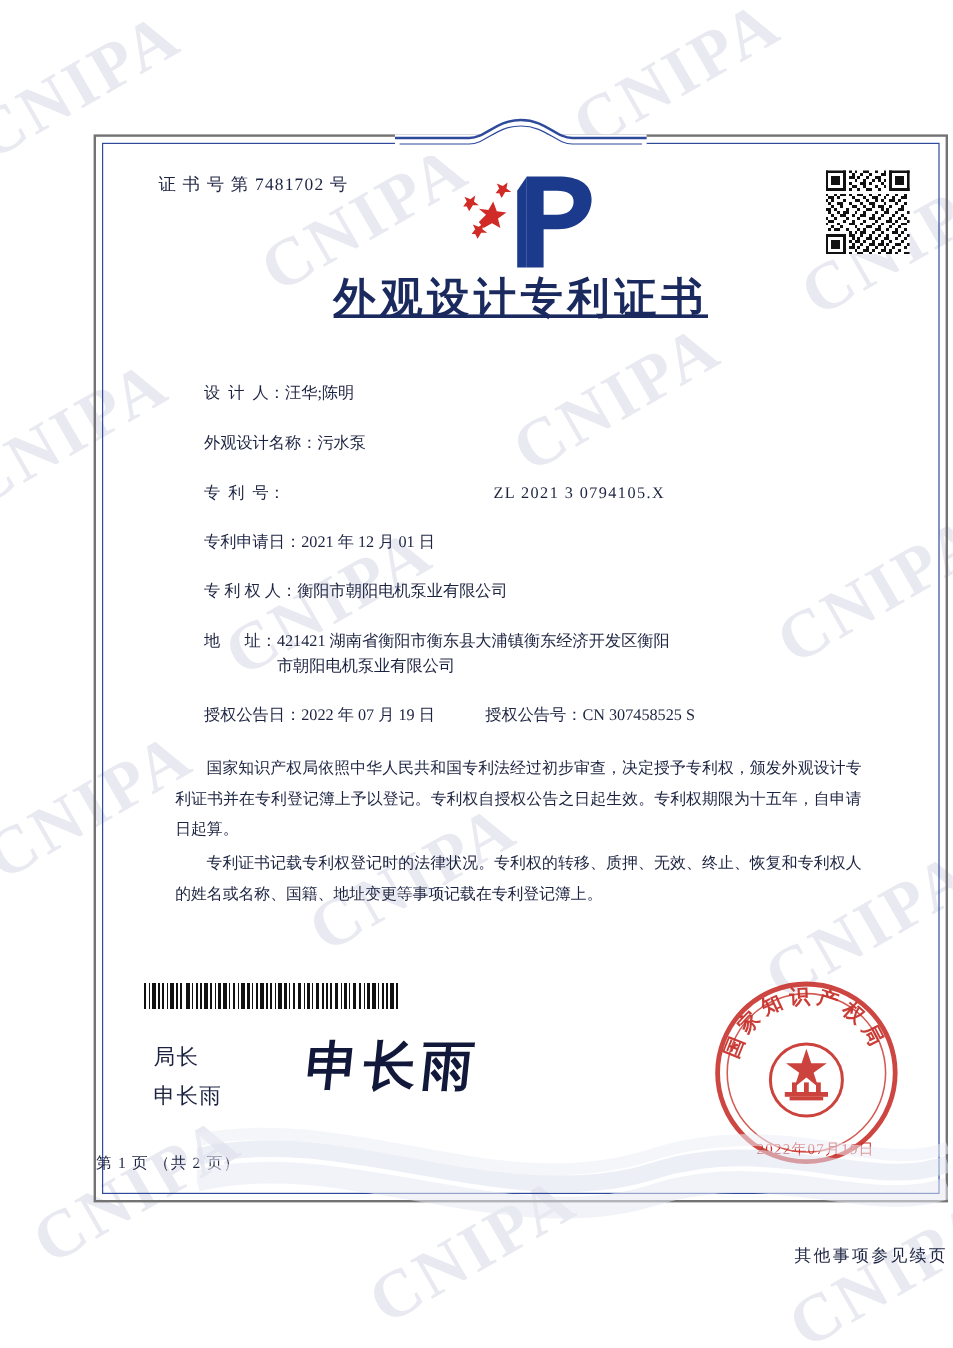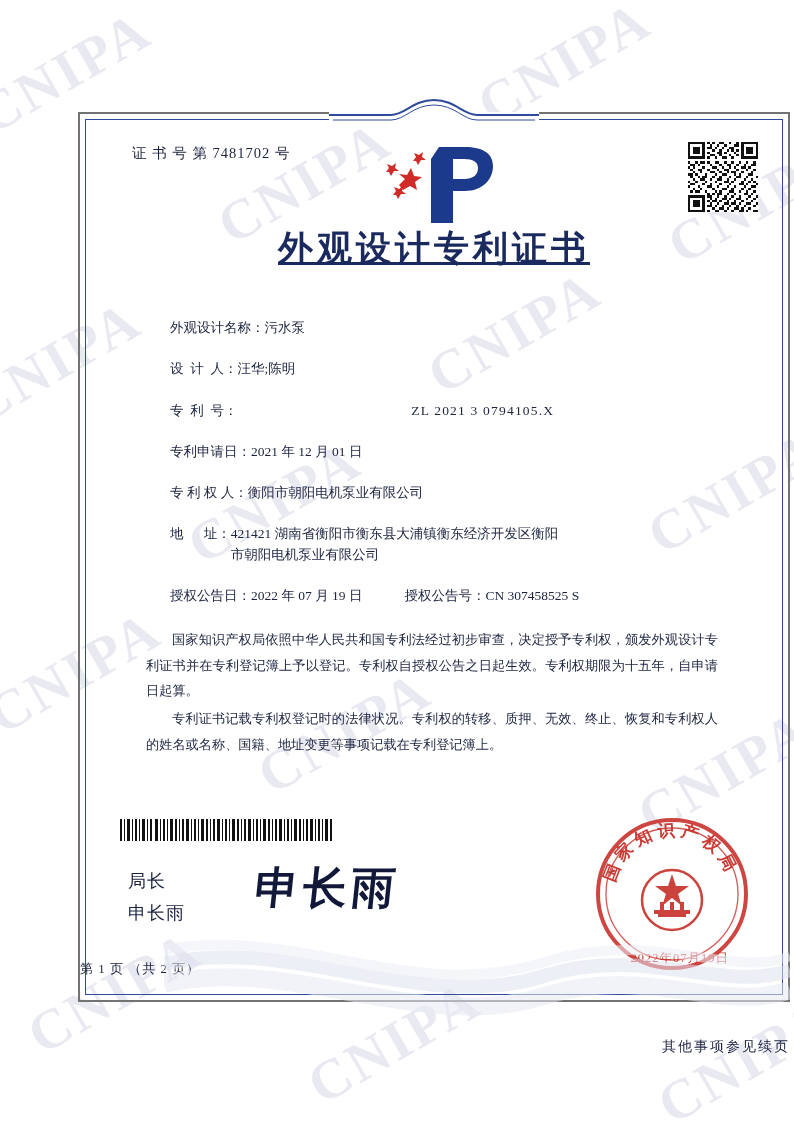--- a/index.html
+++ b/index.html
@@ -490,26 +490,26 @@
         <path d="M70,8 L70,84 L84,84 L84,52 L96,52 C113,52 124,41 124,27 C124,14 113,8 96,8 Z
                  M84,20 L95,20 C104,20 109,23 109,29 C109,36 104,40 95,40 L84,40 Z" fill="#1b3a8c"></path>
         <path d="M62,84 L70,84 L70,8 L62,20 Z" fill="#1b3a8c"></path>
       </svg>
     </div>
 
     <div class="doc-title">外观设计专利证书</div>
 
     <div class="fields">
       <div class="frow">
+        <span class="flabel">设  计  人：</span>
+        <span class="fvalue">汪华;陈明</span>
+      </div>
+      <div class="frow">
         <span class="flabel">外观设计名称：</span>
         <span class="fvalue">污水泵</span>
-      </div>
-      <div class="frow">
-        <span class="flabel">设  计  人：</span>
-        <span class="fvalue">汪华;陈明</span>
       </div>
       <div class="frow">
         <span class="flabel">专  利  号：</span>
         <span class="fvalue mono-ish">ZL 2021 3 0794105.X</span>
       </div>
       <div class="frow">
         <span class="flabel">专利申请日：</span>
         <span class="fvalue">2021 年 12 月 01 日</span>
       </div>
       <div class="frow">

